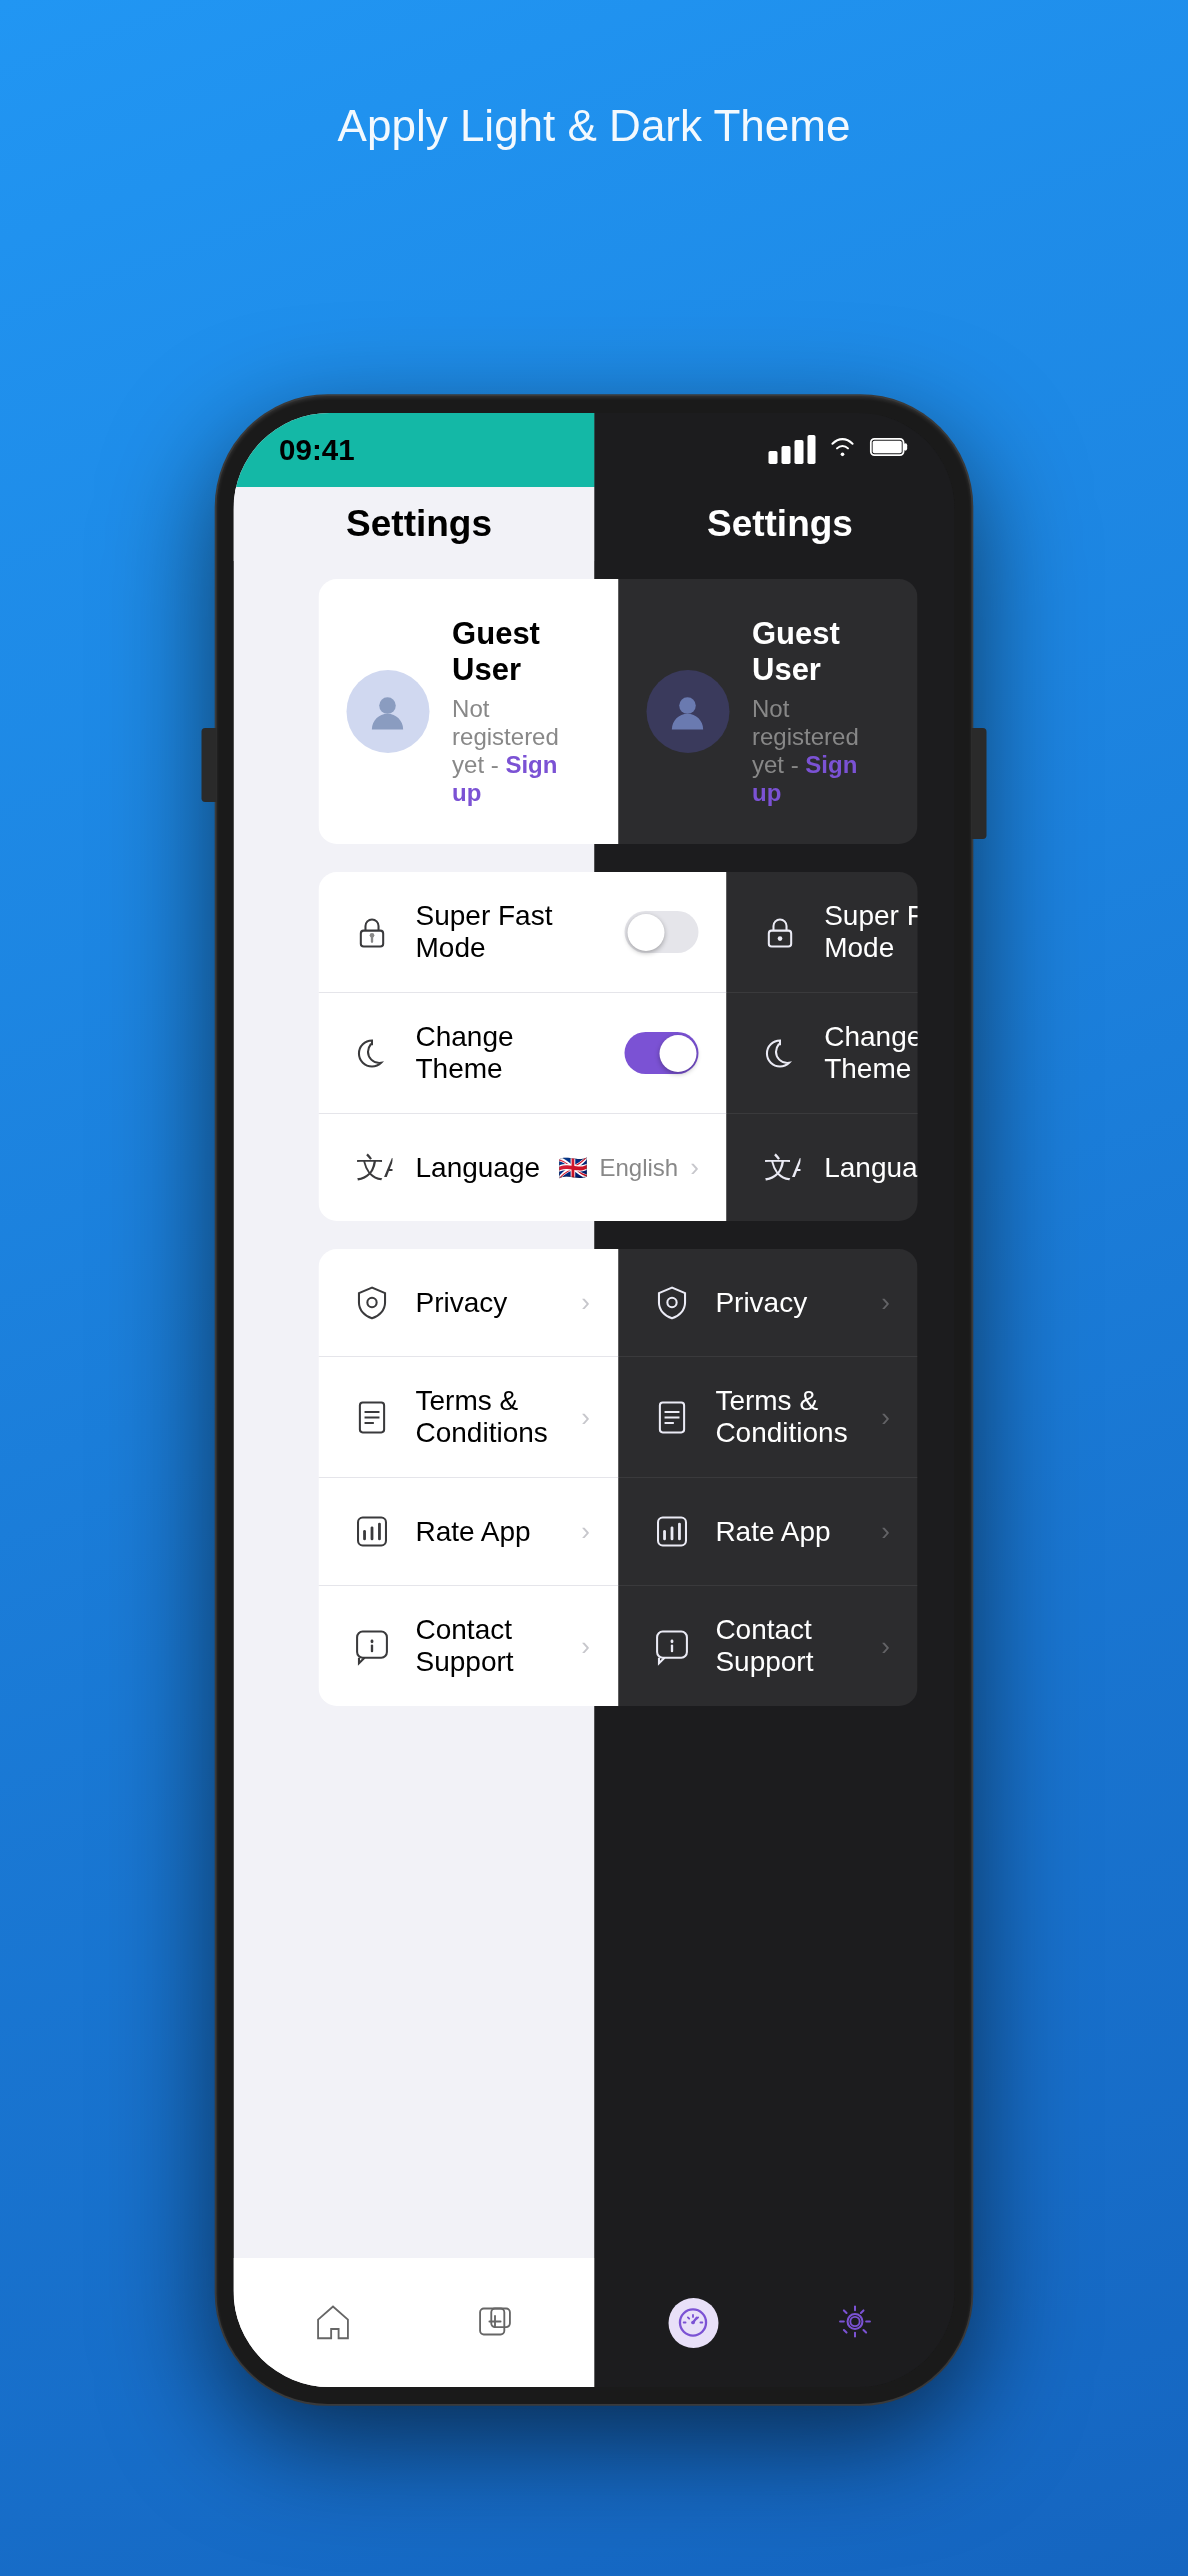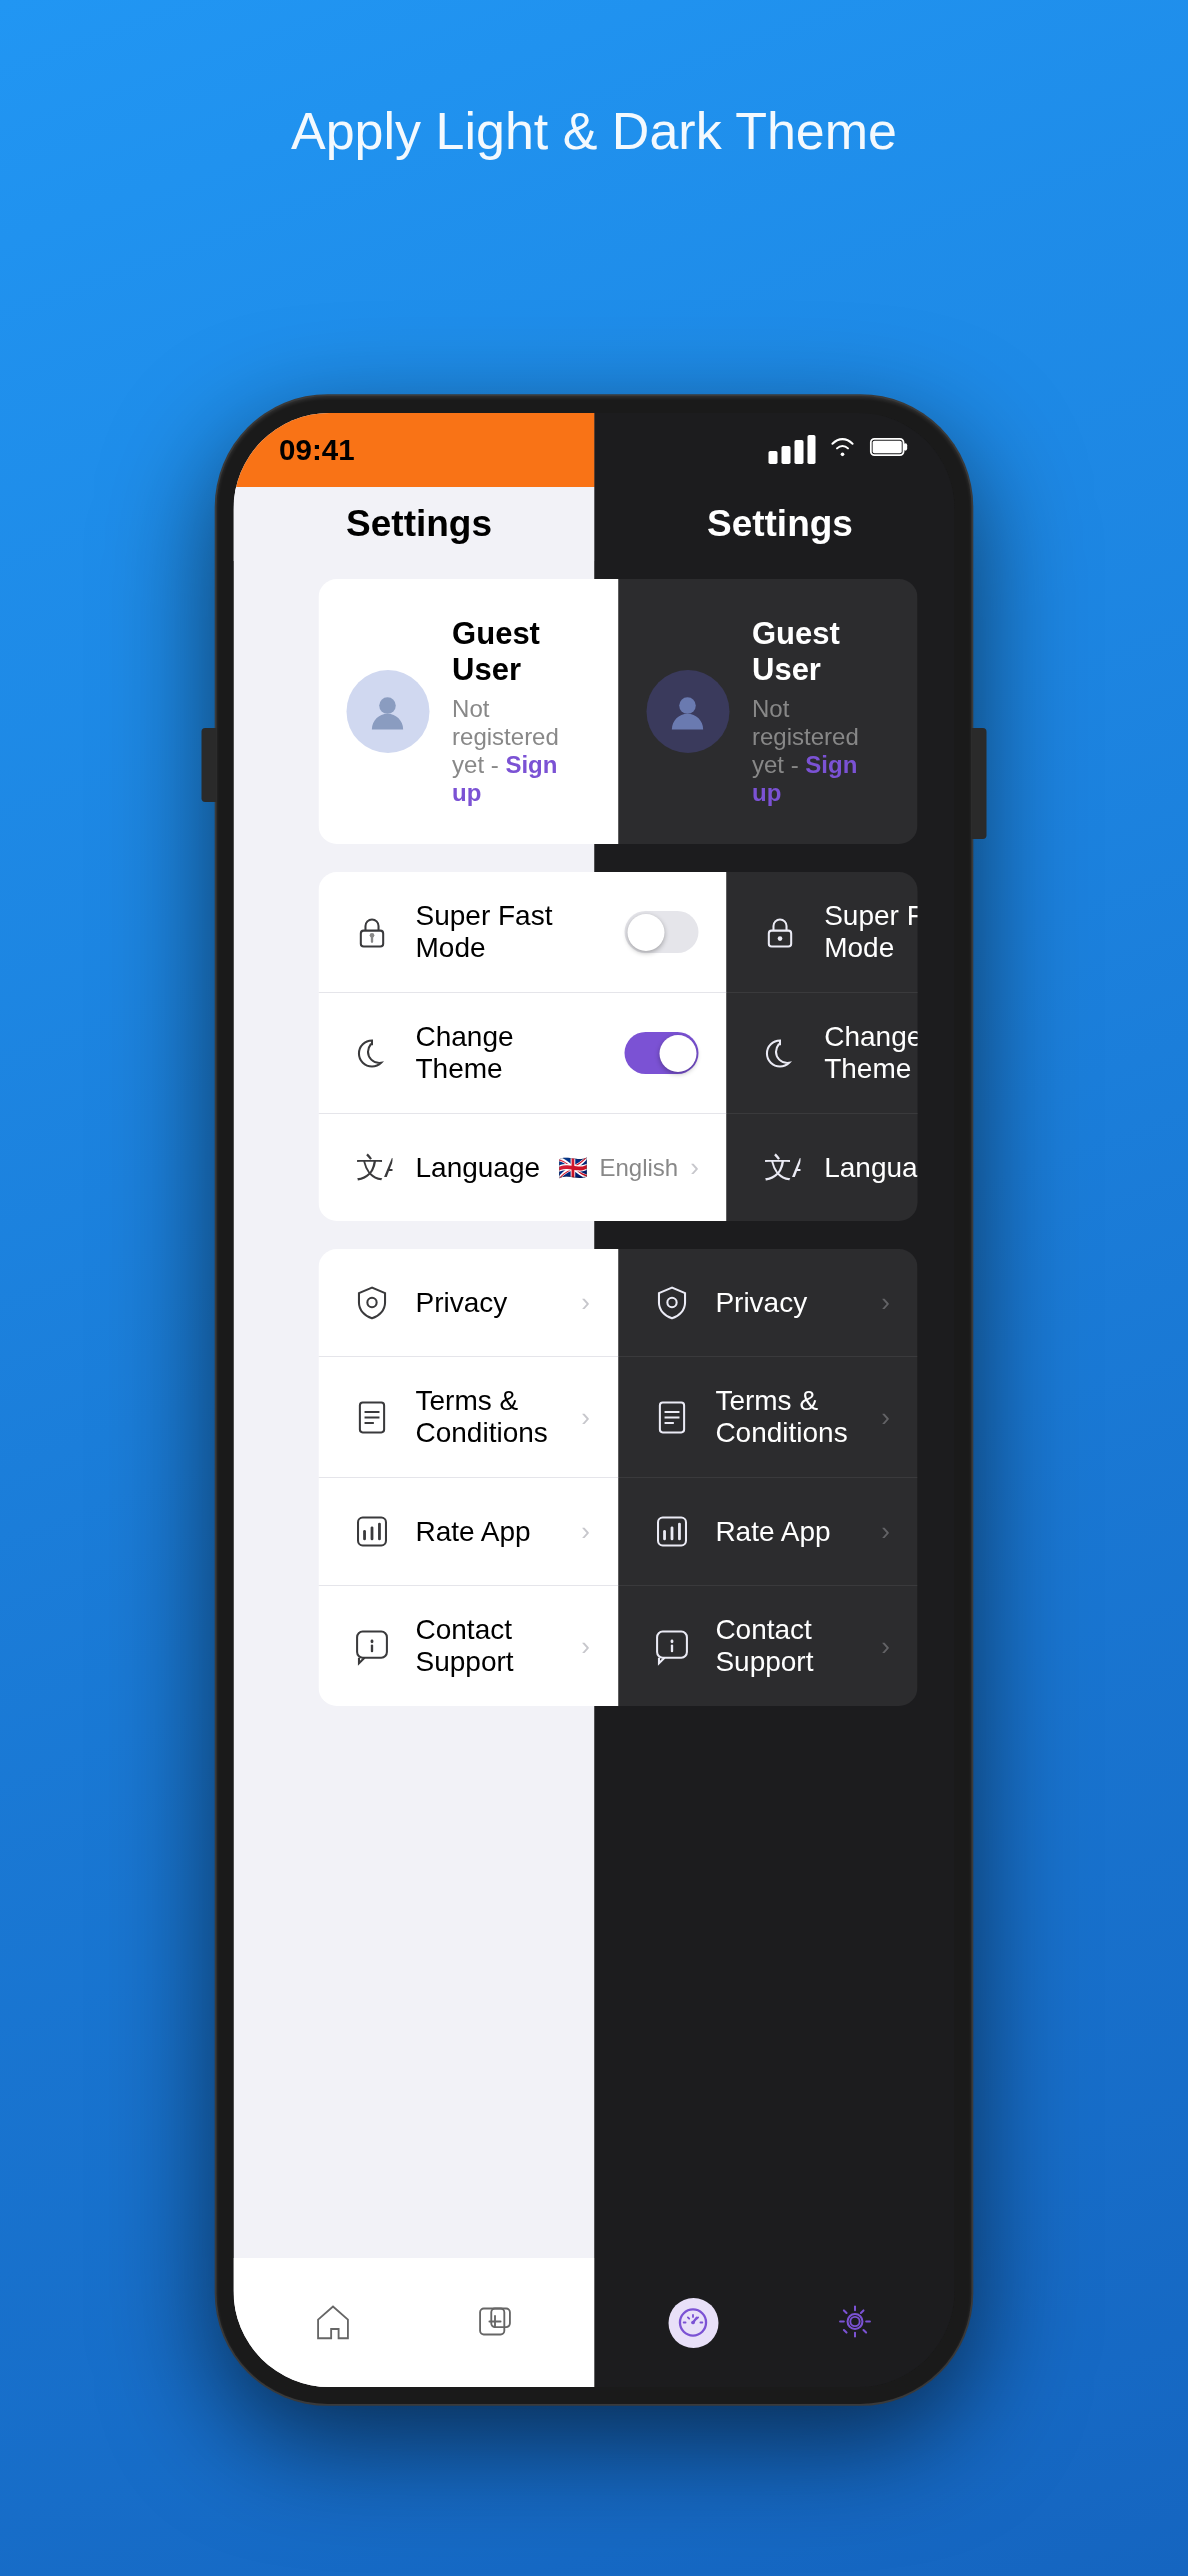--- a/index.html
+++ b/index.html
@@ -28,21 +28,21 @@
       text-align: center;
       color: white;
     }
     .header-text h1 {
       font-size: 101px;
       font-weight: 800;
       letter-spacing: -1.8px;
       line-height: 1.1;
     }
     .header-text p {
-      font-size: 52px;
+      font-size: 44px;
       font-weight: 400;
       margin-top: 18.4px;
       opacity: 0.95;
     }
 
     
     .phone-wrapper {
       position: absolute;
       top: 396px;
       left: 50%;
@@ -374,21 +374,21 @@
 
     
     .status-bar-split {
       height: 74px;
       display: flex;
       flex-shrink: 0;
       position: relative;
     }
     .status-bar-left-half {
       flex: 1;
-      background: #f97316;
+      background: #14b8a6;
       display: flex;
       align-items: center;
       padding: 0 46px;
     }
     .status-bar-right-half {
       flex: 1;
       background: #1c1c1e;
       display: flex;
       align-items: center;
       justify-content: flex-end;

